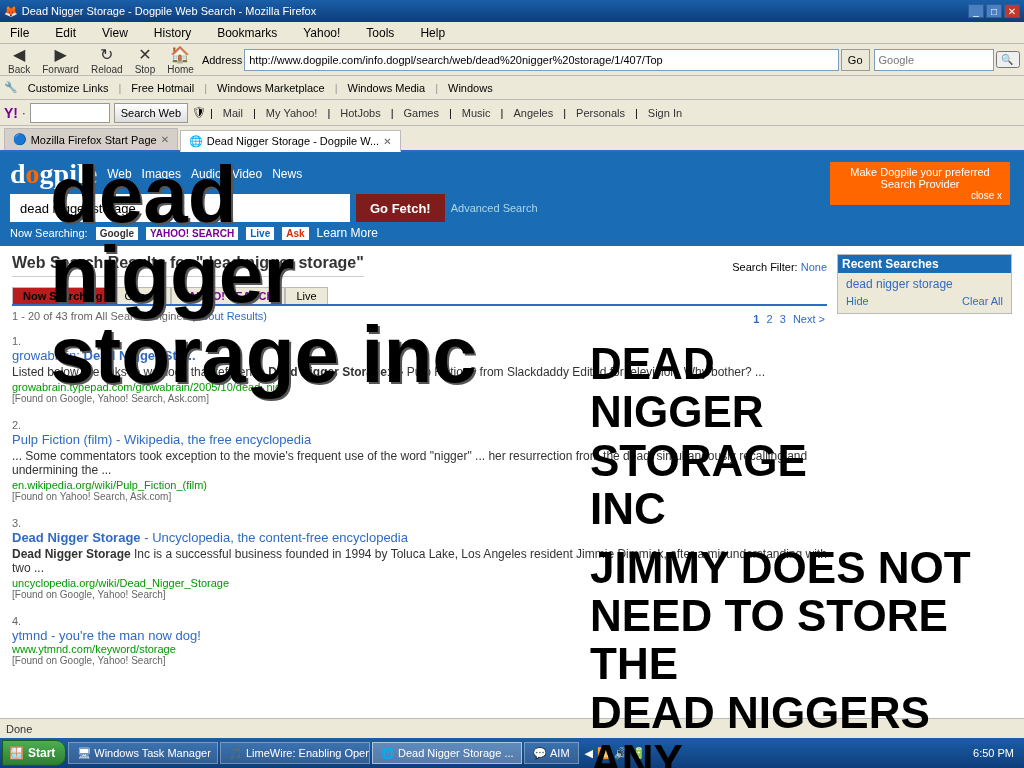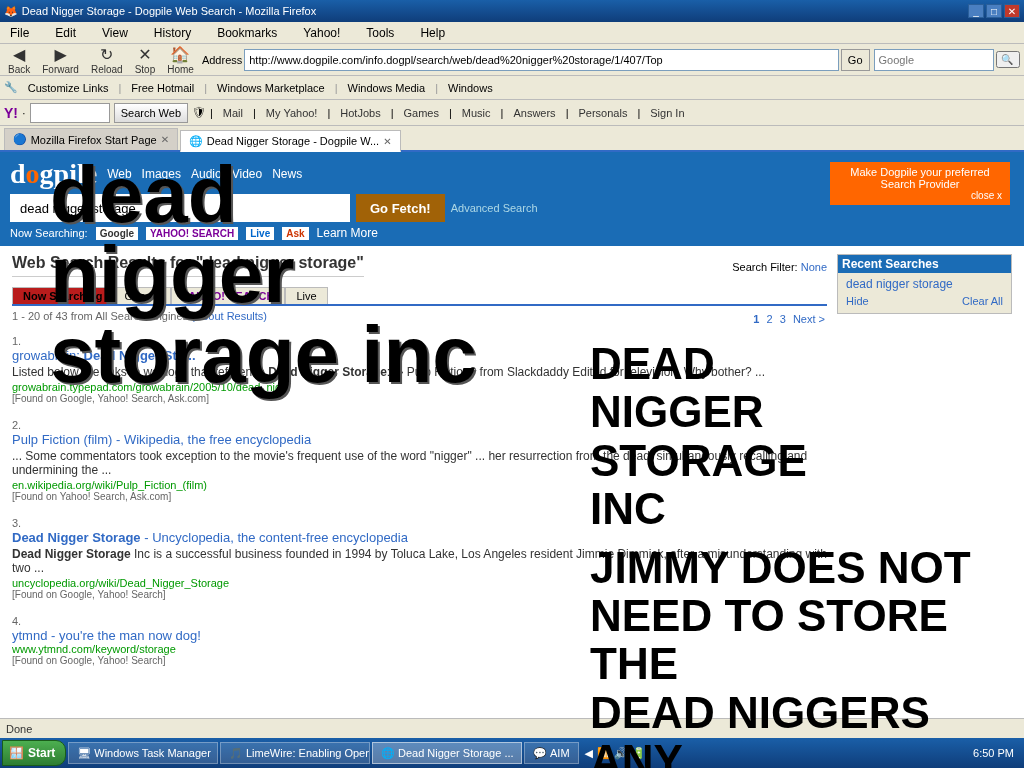--- a/index.html
+++ b/index.html
@@ -206,21 +206,21 @@
       gap: 6px;
     }
     #dogpile-search-input {
       border: 2px solid #fff;
       padding: 4px 8px;
       font-size: 13px;
       width: 340px;
       height: 28px;
     }
     #dogpile-go-btn {
-      background: #a16207;
+      background: #7f1d1d;
       color: #fff;
       border: none;
       padding: 4px 14px;
       font-size: 13px;
       font-weight: bold;
       cursor: pointer;
       height: 28px;
     }
     #dogpile-adv-link {
       color: #add8e6;
@@ -587,21 +587,21 @@
   <span class="yahoo-item">Mail</span>
   <span>|</span>
   <span class="yahoo-item">My Yahoo!</span>
   <span>|</span>
   <span class="yahoo-item">HotJobs</span>
   <span>|</span>
   <span class="yahoo-item">Games</span>
   <span>|</span>
   <span class="yahoo-item">Music</span>
   <span>|</span>
-  <span class="yahoo-item">Answers</span>
+  <span class="yahoo-item">Angeles</span>
   <span>|</span>
   <span class="yahoo-item">Personals</span>
   <span>|</span>
   <span class="yahoo-item">Sign In</span>
 </div>
 
 <div id="tabbar">
   <div class="tab">
     <span>🔵</span>
     <span>Mozilla Firefox Start Page</span>

